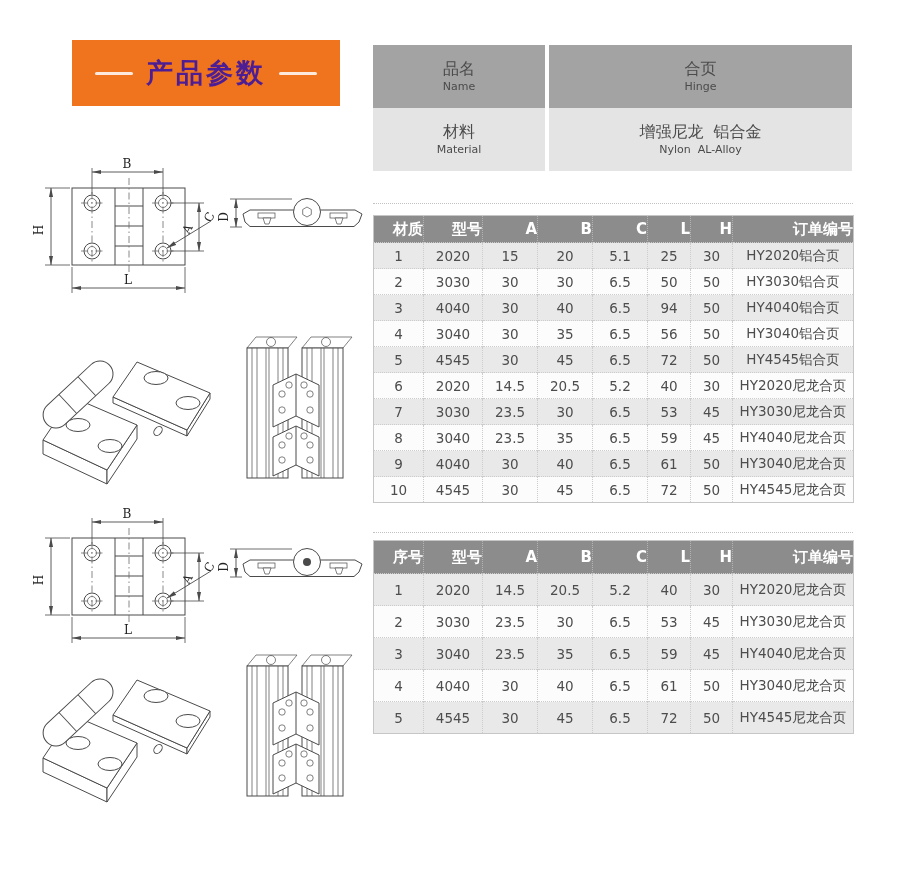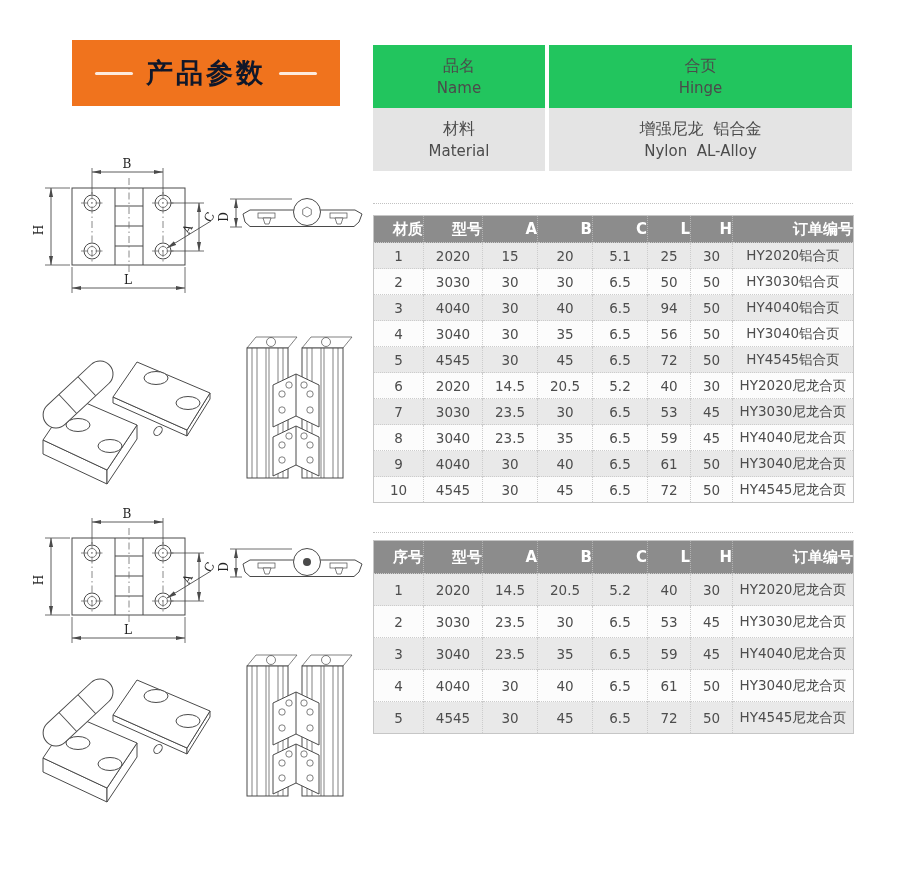--- a/index.html
+++ b/index.html
@@ -3,30 +3,30 @@
 <meta charset="utf-8">
 <style>
   html,body{margin:0;padding:0;background:#fff;}
   #canvas{position:relative;width:920px;height:872px;background:#fff;overflow:hidden;
           font-family:"DejaVu Sans","Liberation Sans",sans-serif;}
 
   
   .banner{position:absolute;left:72px;top:40px;width:268px;height:66px;
           background:var(--accent,#f0731d);display:flex;align-items:center;justify-content:center;}
   .banner-dash{width:38px;height:3px;background:rgba(255,255,255,.85);border-radius:2px;margin:0 13px;}
-  .banner-title{color:#0f172a;font-size:27px;font-weight:bold;letter-spacing:3px;}
+  .banner-title{color:#4c1d95;font-size:27px;font-weight:bold;letter-spacing:3px;}
 
   
   .info-table{position:absolute;left:373px;top:45px;width:479px;
               display:grid;grid-template-columns:172px 303px;column-gap:4px;}
   .info-cell{height:63px;display:flex;flex-direction:column;align-items:center;justify-content:center;
              color:#4b4b4b;white-space:pre-wrap;text-align:center;}
   .info-cell .cn{font-size:16px;line-height:1.4;}
-  .info-cell .en{font-size:15px;line-height:1.35;}
-  .info-row1{background:#22c55e;align-items:center;}
+  .info-cell .en{font-size:11px;line-height:1.35;}
+  .info-row1{background:#a3a3a3;align-items:center;}
   .info-row2{background:#e4e4e4;justify-content:center;}
 
   
   .dot-line{position:absolute;left:373px;width:480px;height:0;border-top:1px dotted #c2c2c2;}
   table.spec{position:absolute;left:373px;width:480px;border-collapse:collapse;table-layout:fixed;
              border:1px solid #c6c6c6;}
   table.spec th{background:var(--th-bg,#8c8c8c);color:#fff;font-size:15px;font-weight:bold;
                 text-align:right;padding:0;border-left:1px dotted #b3b3b3;}
   table.spec th:first-child{border-left:none;}
   table.spec td{font-size:13.5px;color:#4d4d4d;text-align:center;padding:0;

